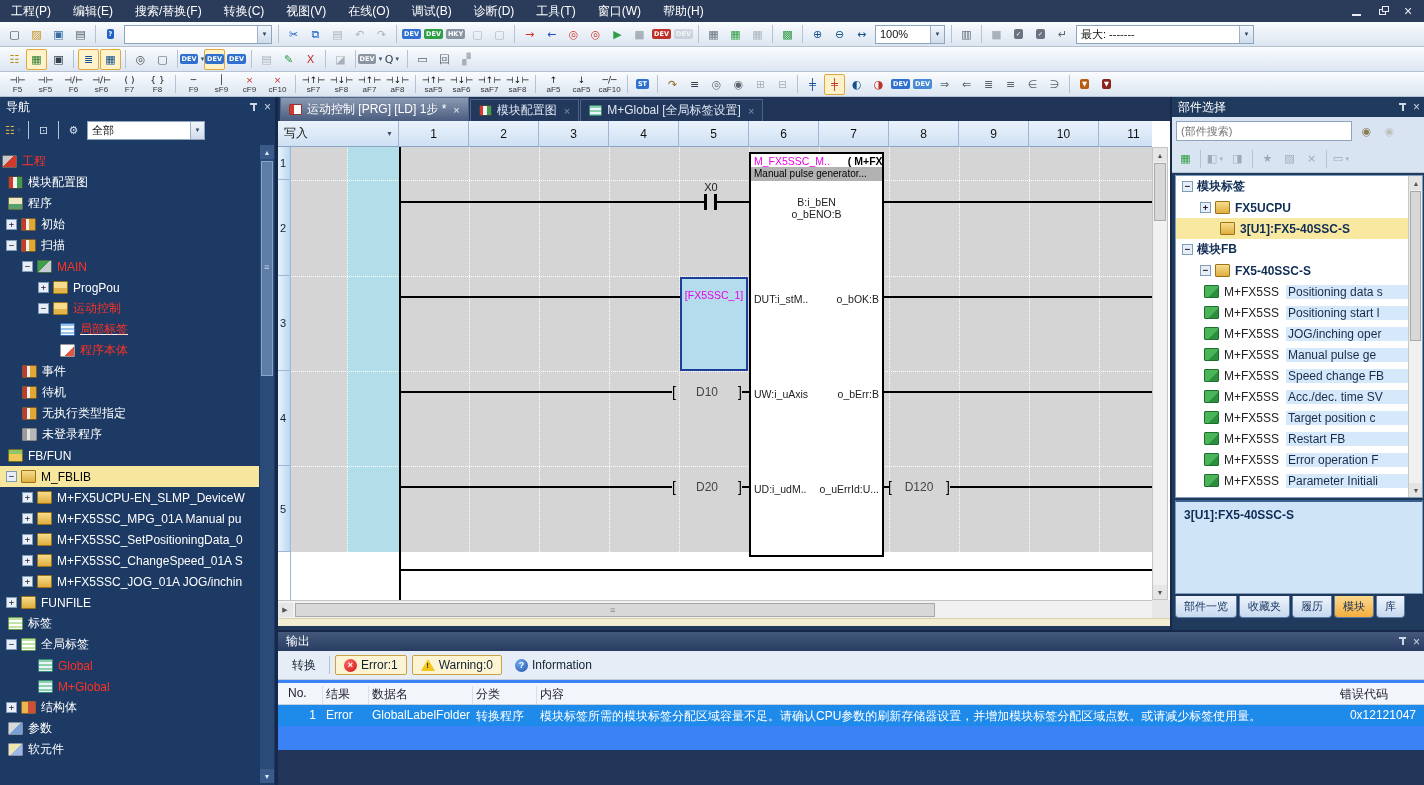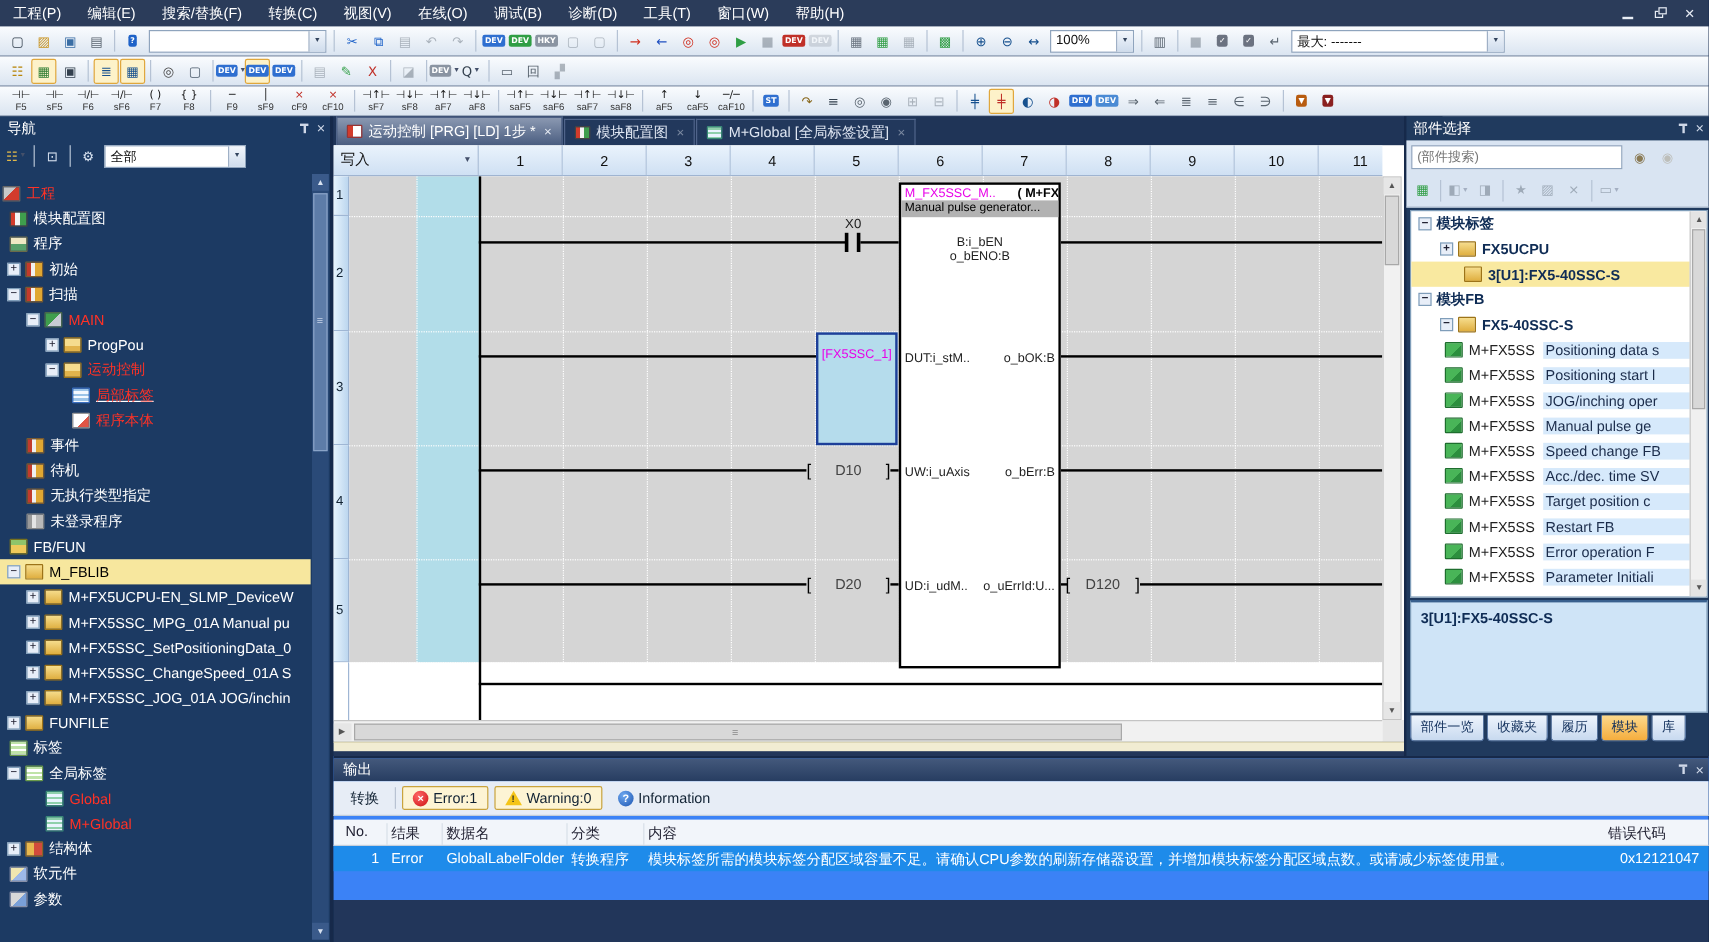--- a/index.html
+++ b/index.html
@@ -739,26 +739,26 @@
         <div class="ntr" style="padding-left: 38px;">
           <span class="nic i-gtag"></span>
           <span class="ntl red">M+Global</span>
         </div>
         <div class="ntr" style="padding-left: 6px;">
           <span class="exp">+</span>
           <span class="nic i-struct"></span>
           <span class="ntl">结构体</span>
         </div>
         <div class="ntr" style="padding-left: 8px;">
+          <span class="nic i-param"></span>
+          <span class="ntl">参数</span>
+        </div>
+        <div class="ntr" style="padding-left: 8px;">
           <span class="nic i-device"></span>
           <span class="ntl">软元件</span>
-        </div>
-        <div class="ntr" style="padding-left: 8px;">
-          <span class="nic i-param"></span>
-          <span class="ntl">参数</span>
         </div>
       </div>
     <div id="nav-scroll">
       <span class="sarrow up">▲</span>
       <div id="nav-thumb"></div>
       <span class="sarrow dn">▼</span>
     </div>
   </div>
 
   <div id="center">

